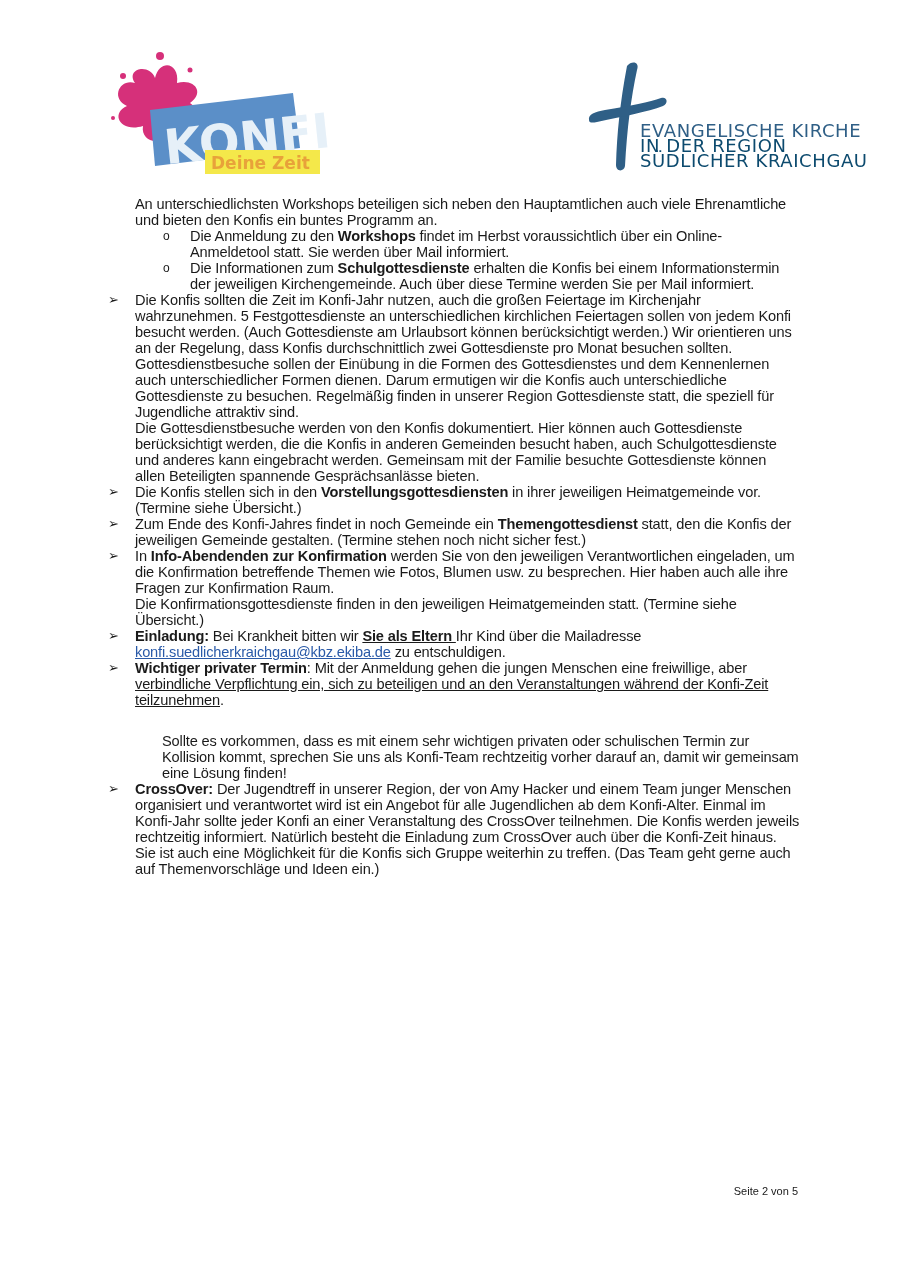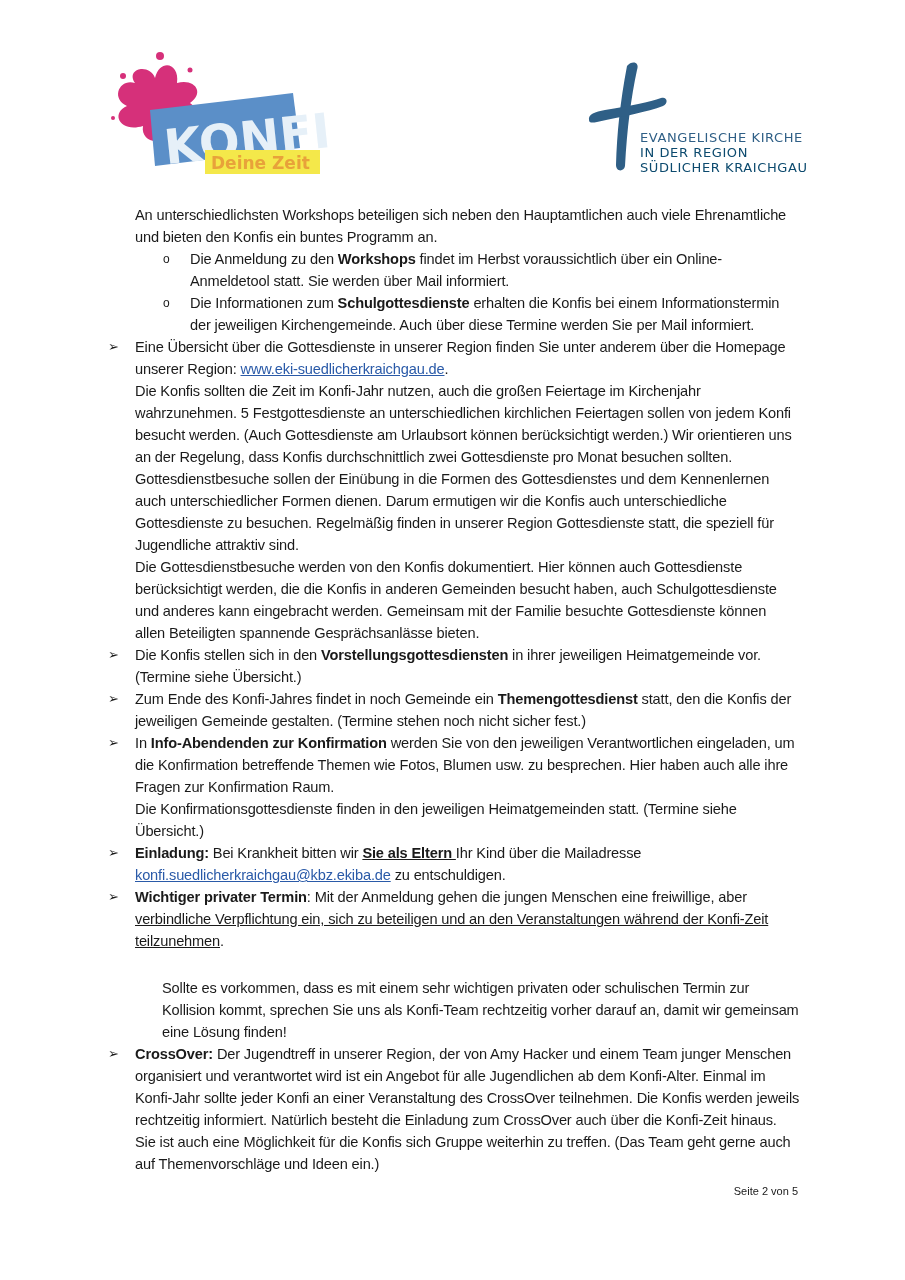--- a/index.html
+++ b/index.html
@@ -1,25 +1,25 @@
 <!DOCTYPE html>
 <html><head>
 <meta charset="utf-8">
 <style>
   html, body { margin: 0; padding: 0; background: #ffffff; }
   body { width: 905px; height: 1280px; position: relative; overflow: hidden;
          font-family: "Liberation Sans", sans-serif; color: #1a1a1a; }
   .header { position: absolute; left: 0; top: 0; width: 905px; height: 190px; }
   .konfi-logo { position: absolute; left: 105px; top: 48px; width: 225px; height: 130px; }
   .eki-logo { position: absolute; left: 585px; top: 58px; width: 220px; height: 115px; }
-  .eki-text { position: absolute; left: 640px; top: 130px; font-size: 13px; line-height: 15px; letter-spacing: 0.6px; font-family: "DejaVu Sans", sans-serif; }
+  .eki-text { position: absolute; left: 640px; top: 123px; font-size: 18px; line-height: 15px; letter-spacing: 0.6px; font-family: "DejaVu Sans", sans-serif; }
   .eki-l1 { color: #2f5f86; }
   .eki-l2, .eki-l3 { color: #0c4a6e; }
 
-  .content { position: absolute; left: 135px; top: 204px; width: 665px; font-size: 14.6px; line-height: 22px; letter-spacing: -0.15px; }
+  .content { position: absolute; left: 135px; top: 196px; width: 665px; font-size: 14.6px; line-height: 16px; letter-spacing: -0.15px; }
   p { margin: 0; }
   .sub { position: relative; padding-left: 55px; }
   .sub .bullet { position: absolute; left: 28px; top: 0; font-size: 12px; }
   .item { position: relative; }
   .item .arrow { position: absolute; left: -27px; top: 0; font-size: 13px; }
   .indent2 { padding-left: 27px; margin-top: 25px; }
   b { font-weight: bold; }
   a { color: #2a5aa8; text-decoration: underline; }
   .u { text-decoration: underline; }
   .footer { position: absolute; right: 107px; top: 1185px; font-size: 11px; }
@@ -60,21 +60,20 @@
     <span class="bullet">o</span>
     <span>Die Anmeldung zu den </span><b>Workshops</b><span> findet im Herbst voraussichtlich über ein Online-Anmeldetool statt. Sie werden über Mail informiert.</span>
   </div>
   <div class="sub">
     <span class="bullet">o</span>
     <span>Die Informationen zum </span><b>Schulgottesdienste</b><span> erhalten die Konfis bei einem Informationstermin der jeweiligen Kirchengemeinde. Auch über diese Termine werden Sie per Mail informiert.</span>
   </div>
 
   <div class="item">
     <span class="arrow">➢</span>
-    <p><span>Eine Übersicht über die Gottesdienste in unserer Region finden Sie unter anderem über die Homepage unserer Region: </span><a>www.eki-suedlicherkraichgau.de</a><span>.</span></p>
     <p>Die Konfis sollten die Zeit im Konfi-Jahr nutzen, auch die großen Feiertage im Kirchenjahr wahrzunehmen. 5 Festgottesdienste an unterschiedlichen kirchlichen Feiertagen sollen von jedem Konfi besucht werden. (Auch Gottesdienste am Urlaubsort können berücksichtigt werden.) Wir orientieren uns an der Regelung, dass Konfis durchschnittlich zwei Gottesdienste pro Monat besuchen sollten. Gottesdienstbesuche sollen der Einübung in die Formen des Gottesdienstes und dem Kennenlernen auch unterschiedlicher Formen dienen. Darum ermutigen wir die Konfis auch unterschiedliche Gottesdienste zu besuchen. Regelmäßig finden in unserer Region Gottesdienste statt, die speziell für Jugendliche attraktiv sind.</p>
     <p>Die Gottesdienstbesuche werden von den Konfis dokumentiert. Hier können auch Gottesdienste berücksichtigt werden, die die Konfis in anderen Gemeinden besucht haben, auch Schulgottesdienste und anderes kann eingebracht werden. Gemeinsam mit der Familie besuchte Gottesdienste können allen Beteiligten spannende Gesprächsanlässe bieten.</p>
   </div>
 
   <div class="item">
     <span class="arrow">➢</span>
     <span>Die Konfis stellen sich in den </span><b>Vorstellungsgottesdiensten</b><span> in ihrer jeweiligen Heimatgemeinde vor. (Termine siehe Übersicht.)</span>
   </div>
 
   <div class="item">

